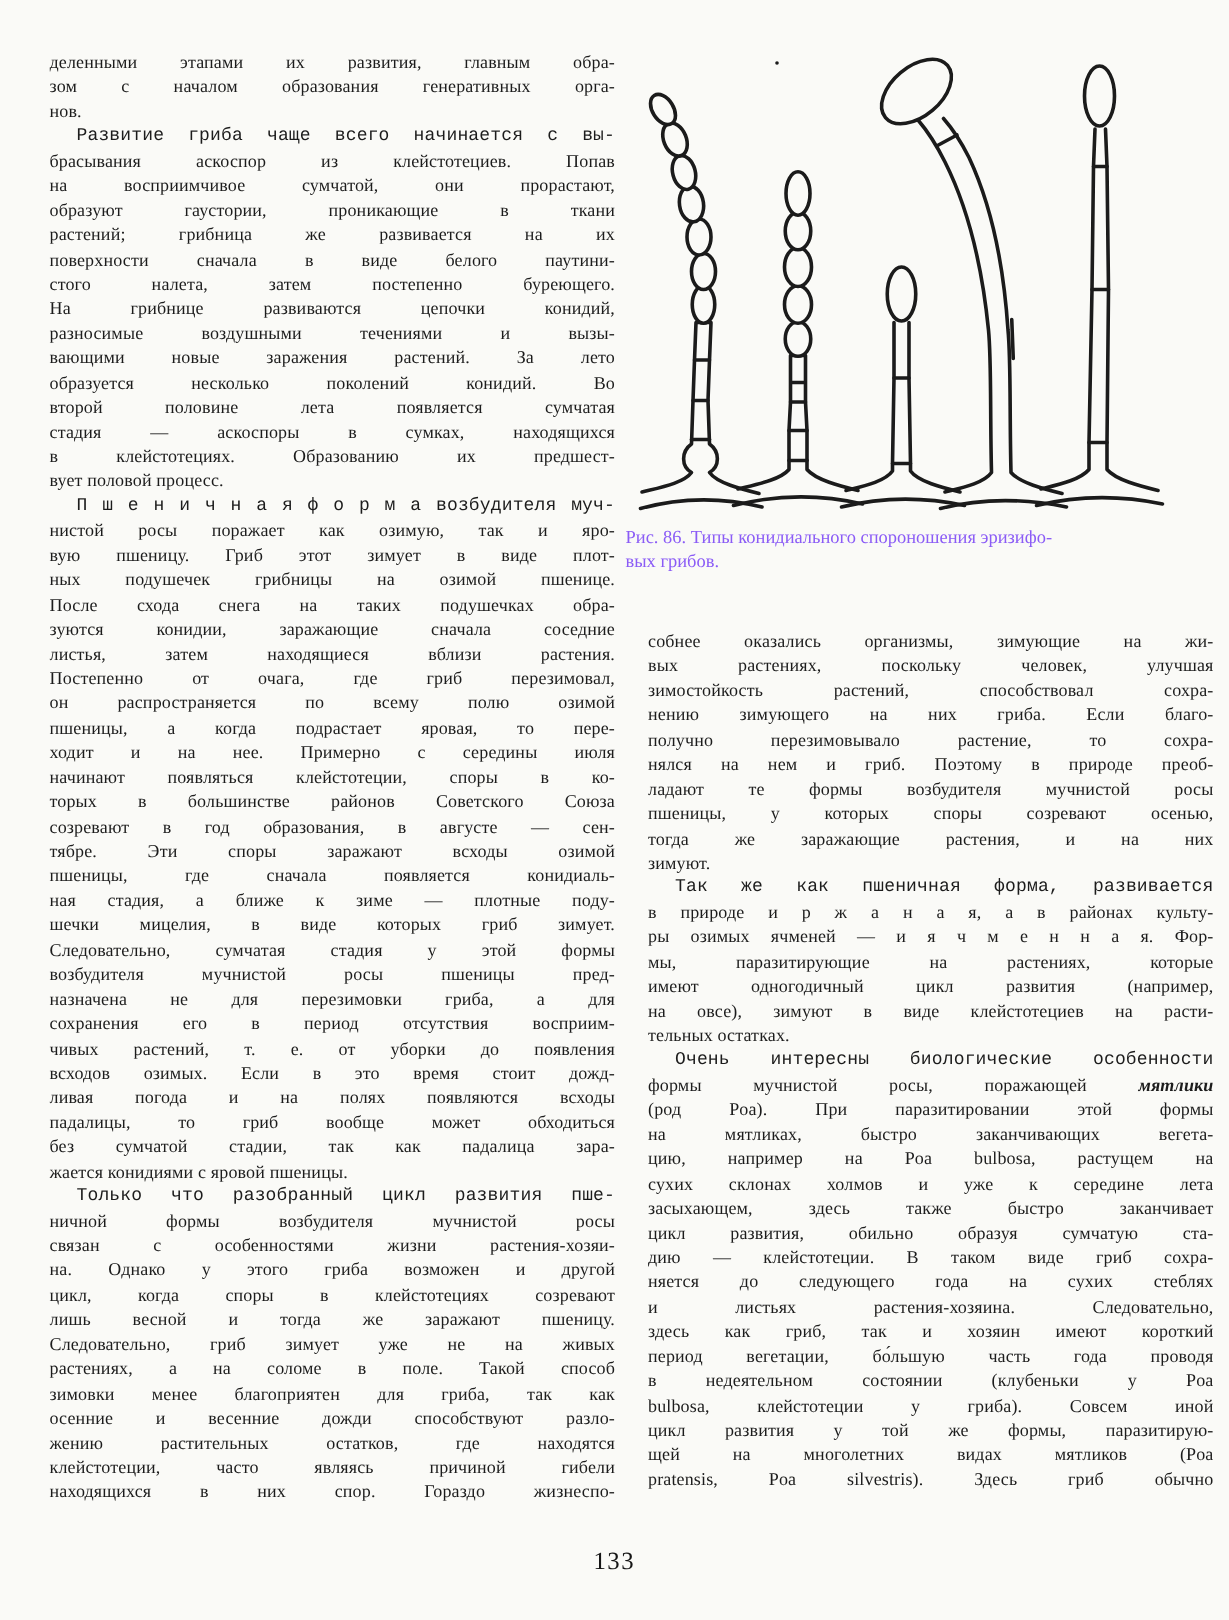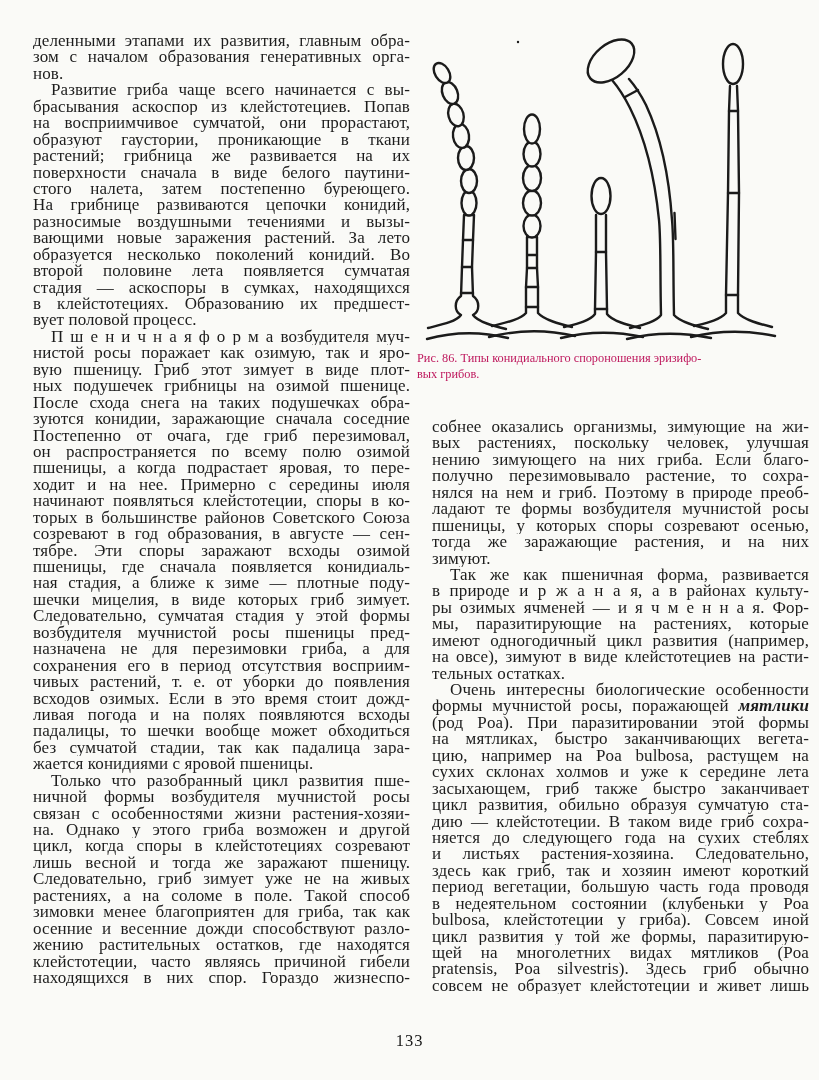--- a/index.html
+++ b/index.html
@@ -8,42 +8,42 @@
     background:#fafaf7;
     font-family:"Liberation Serif","DejaVu Serif",serif;
     color:#1c1c1c;
     position:relative;
     overflow:hidden;
   }
   .page{position:absolute;inset:0;width:819px;height:1080px;}
   .textcol{
     position:absolute;
     width:377px;
-    font-size:17px;
+    font-size:12px;
     line-height:16.45px;
     letter-spacing:0.1px;
   }
   #left-col{left:33px;top:33px;}
   #right-col-text{left:418px;top:419px;margin-left:14px;}
   .tline{
     text-align:justify;
     text-align-last:justify;
     height:16.45px;
     overflow:hidden;
     white-space:normal;
   }
   .tline.pend{text-align-last:left;}
-  .tline.ind{text-indent:18px;}
+  .tline.ind{text-indent:18px;font-family:Liberation Mono, monospace;}
   .tline i{font-style:italic;font-weight:bold;}
   #figure-area{
     position:absolute;left:420px;top:25px;width:380px;height:320px;
   }
   #figure-caption{
     position:absolute;left:417px;top:351px;width:378px;
-    font-size:12.3px;line-height:15.5px;color:#be185d;
+    font-size:12.3px;line-height:15.5px;color:#8b5cf6;
   }
   #page-number{
     position:absolute;top:1031px;left:0;width:819px;
     text-align:center;font-size:16.5px;letter-spacing:1px;color:#161616;
   }
   svg .ln{fill:none;stroke:#1b1b1b;stroke-width:2.4;stroke-linecap:round;stroke-linejoin:round;}
   svg .cell{fill:#fafaf7;stroke:#1b1b1b;stroke-width:2.4;}
 </style>
 </head>
 <body>
@@ -68,39 +68,40 @@
       <div class="tline">второй половине лета появляется сумчатая</div>
       <div class="tline">стадия — аскоспоры в сумках, находящихся</div>
       <div class="tline">в клейстотециях. Образованию их предшест-</div>
       <div class="tline pend">вует половой процесс.</div>
       <div class="tline ind">П ш е н и ч н а я  ф о р м а возбудителя муч-</div>
       <div class="tline">нистой росы поражает как озимую, так и яро-</div>
       <div class="tline">вую пшеницу. Гриб этот зимует в виде плот-</div>
       <div class="tline">ных подушечек грибницы на озимой пшенице.</div>
       <div class="tline">После схода снега на таких подушечках обра-</div>
       <div class="tline">зуются конидии, заражающие сначала соседние</div>
+      <div class="tline">листья, затем находящиеся вблизи растения.</div>
       <div class="tline">Постепенно от очага, где гриб перезимовал,</div>
       <div class="tline">он распространяется по всему полю озимой</div>
       <div class="tline">пшеницы, а когда подрастает яровая, то пере-</div>
       <div class="tline">ходит и на нее. Примерно с середины июля</div>
       <div class="tline">начинают появляться клейстотеции, споры в ко-</div>
       <div class="tline">торых в большинстве районов Советского Союза</div>
       <div class="tline">созревают в год образования, в августе — сен-</div>
       <div class="tline">тябре. Эти споры заражают всходы озимой</div>
       <div class="tline">пшеницы, где сначала появляется конидиаль-</div>
       <div class="tline">ная стадия, а ближе к зиме — плотные поду-</div>
       <div class="tline">шечки мицелия, в виде которых гриб зимует.</div>
       <div class="tline">Следовательно, сумчатая стадия у этой формы</div>
       <div class="tline">возбудителя мучнистой росы пшеницы пред-</div>
       <div class="tline">назначена не для перезимовки гриба, а для</div>
       <div class="tline">сохранения его в период отсутствия восприим-</div>
       <div class="tline">чивых растений, т. е. от уборки до появления</div>
       <div class="tline">всходов озимых. Если в это время стоит дожд-</div>
       <div class="tline">ливая погода и на полях появляются всходы</div>
-      <div class="tline">падалицы, то шечки вообще может обходиться</div>
+      <div class="tline">падалицы, то гриб вообще может обходиться</div>
       <div class="tline">без сумчатой стадии, так как падалица зара-</div>
       <div class="tline pend">жается конидиями с яровой пшеницы.</div>
       <div class="tline ind">Только что разобранный цикл развития пше-</div>
       <div class="tline">ничной формы возбудителя мучнистой росы</div>
       <div class="tline">связан с особенностями жизни растения-хозяи-</div>
       <div class="tline">на. Однако у этого гриба возможен и другой</div>
       <div class="tline">цикл, когда споры в клейстотециях созревают</div>
       <div class="tline">лишь весной и тогда же заражают пшеницу.</div>
       <div class="tline">Следовательно, гриб зимует уже не на живых</div>
       <div class="tline">растениях, а на соломе в поле. Такой способ</div>
@@ -174,50 +175,50 @@
   </div>
 
   <div id="figure-caption">
     <div>Рис. 86. Типы конидиального спороношения эризифо-</div>
     <div>вых грибов.</div>
   </div>
 
   <div id="right-col-text" class="textcol">
       <div class="tline">собнее оказались организмы, зимующие на жи-</div>
       <div class="tline">вых растениях, поскольку человек, улучшая</div>
+      <div class="tline">зимостойкость растений, способствовал сохра-</div>
       <div class="tline">нению зимующего на них гриба. Если благо-</div>
       <div class="tline">получно перезимовывало растение, то сохра-</div>
       <div class="tline">нялся на нем и гриб. Поэтому в природе преоб-</div>
       <div class="tline">ладают те формы возбудителя мучнистой росы</div>
       <div class="tline">пшеницы, у которых споры созревают осенью,</div>
       <div class="tline">тогда же заражающие растения, и на них</div>
       <div class="tline pend">зимуют.</div>
       <div class="tline ind">Так же как пшеничная форма, развивается</div>
       <div class="tline">в природе и р ж а н а я, а в районах культу-</div>
       <div class="tline">ры озимых ячменей — и я ч м е н н а я. Фор-</div>
       <div class="tline">мы, паразитирующие на растениях, которые</div>
       <div class="tline">имеют одногодичный цикл развития (например,</div>
       <div class="tline">на овсе), зимуют в виде клейстотециев на расти-</div>
       <div class="tline pend">тельных остатках.</div>
       <div class="tline ind">Очень интересны биологические особенности</div>
       <div class="tline">формы мучнистой росы, поражающей <i>мятлики</i></div>
       <div class="tline">(род Poa). При паразитировании этой формы</div>
       <div class="tline">на мятликах, быстро заканчивающих вегета-</div>
       <div class="tline">цию, например на Poa bulbosa, растущем на</div>
       <div class="tline">сухих склонах холмов и уже к середине лета</div>
-      <div class="tline">засыхающем, гриб также быстро заканчивает</div>
+      <div class="tline">засыхающем, здесь также быстро заканчивает</div>
       <div class="tline">цикл развития, обильно образуя сумчатую ста-</div>
       <div class="tline">дию — клейстотеции. В таком виде гриб сохра-</div>
       <div class="tline">няется до следующего года на сухих стеблях</div>
       <div class="tline">и листьях растения-хозяина. Следовательно,</div>
       <div class="tline">здесь как гриб, так и хозяин имеют короткий</div>
       <div class="tline">период вегетации, бо́льшую часть года проводя</div>
       <div class="tline">в недеятельном состоянии (клубеньки у Poa</div>
       <div class="tline">bulbosa, клейстотеции у гриба). Совсем иной</div>
       <div class="tline">цикл развития у той же формы, паразитирую-</div>
       <div class="tline">щей на многолетних видах мятликов (Poa</div>
       <div class="tline">pratensis, Poa silvestris). Здесь гриб обычно</div>
-      <div class="tline">совсем не образует клейстотеции и живет лишь</div>
     </div>
 
   <div id="page-number">133</div>
 
 </div>
 
 </body></html>

